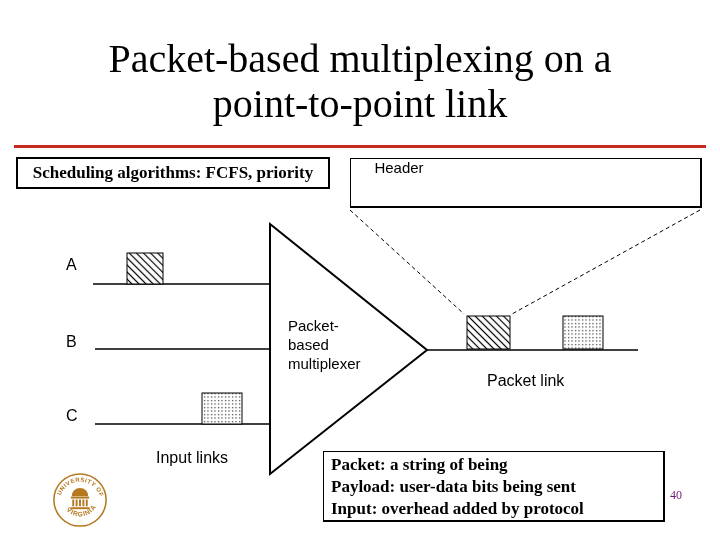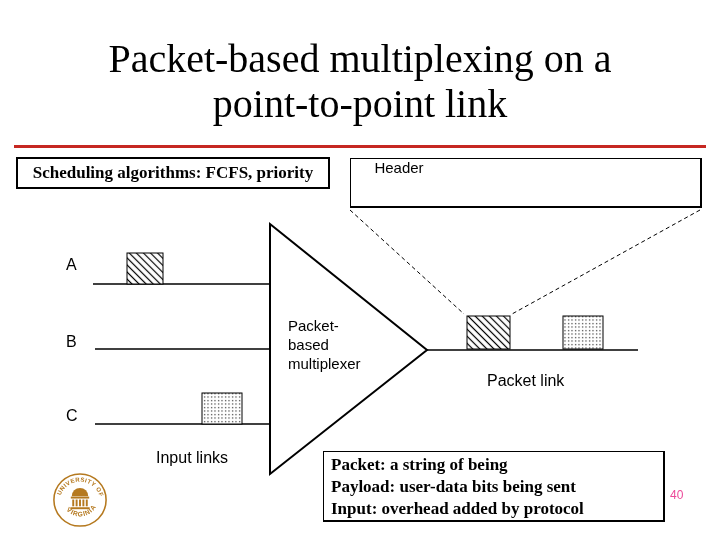--- a/index.html
+++ b/index.html
@@ -37,21 +37,21 @@
   .input-links{left:128px;top:449px;margin-left:28px;}
   .output-link{left:487px;top:372px;}
   
   .def-box{
     position:absolute;left:323px;top:451px;width:342px;height:71px;box-sizing:border-box;
     border:1px solid #000;border-right-width:2px;border-bottom-width:2px;
     padding:2px 0 0 7px;
     font-family:"Liberation Serif",serif;font-weight:bold;font-size:17px;line-height:22px;
     white-space:nowrap;
   }
-  .page-num{position:absolute;left:670px;top:488px;font-size:12px;color:#ec4899;}
+  .page-num{position:absolute;left:670px;top:488px;font-size:12px;color:#701a75;font-family:Liberation Serif, serif;}
   .seal{position:absolute;left:51px;top:467px;width:58px;height:66px;}
 </style>
 </head>
 <body>
 
 <div class="slide">
 
   <div class="title">
     <div>Packet-based multiplexing on a</div>
     <div>point-to-point link</div>

